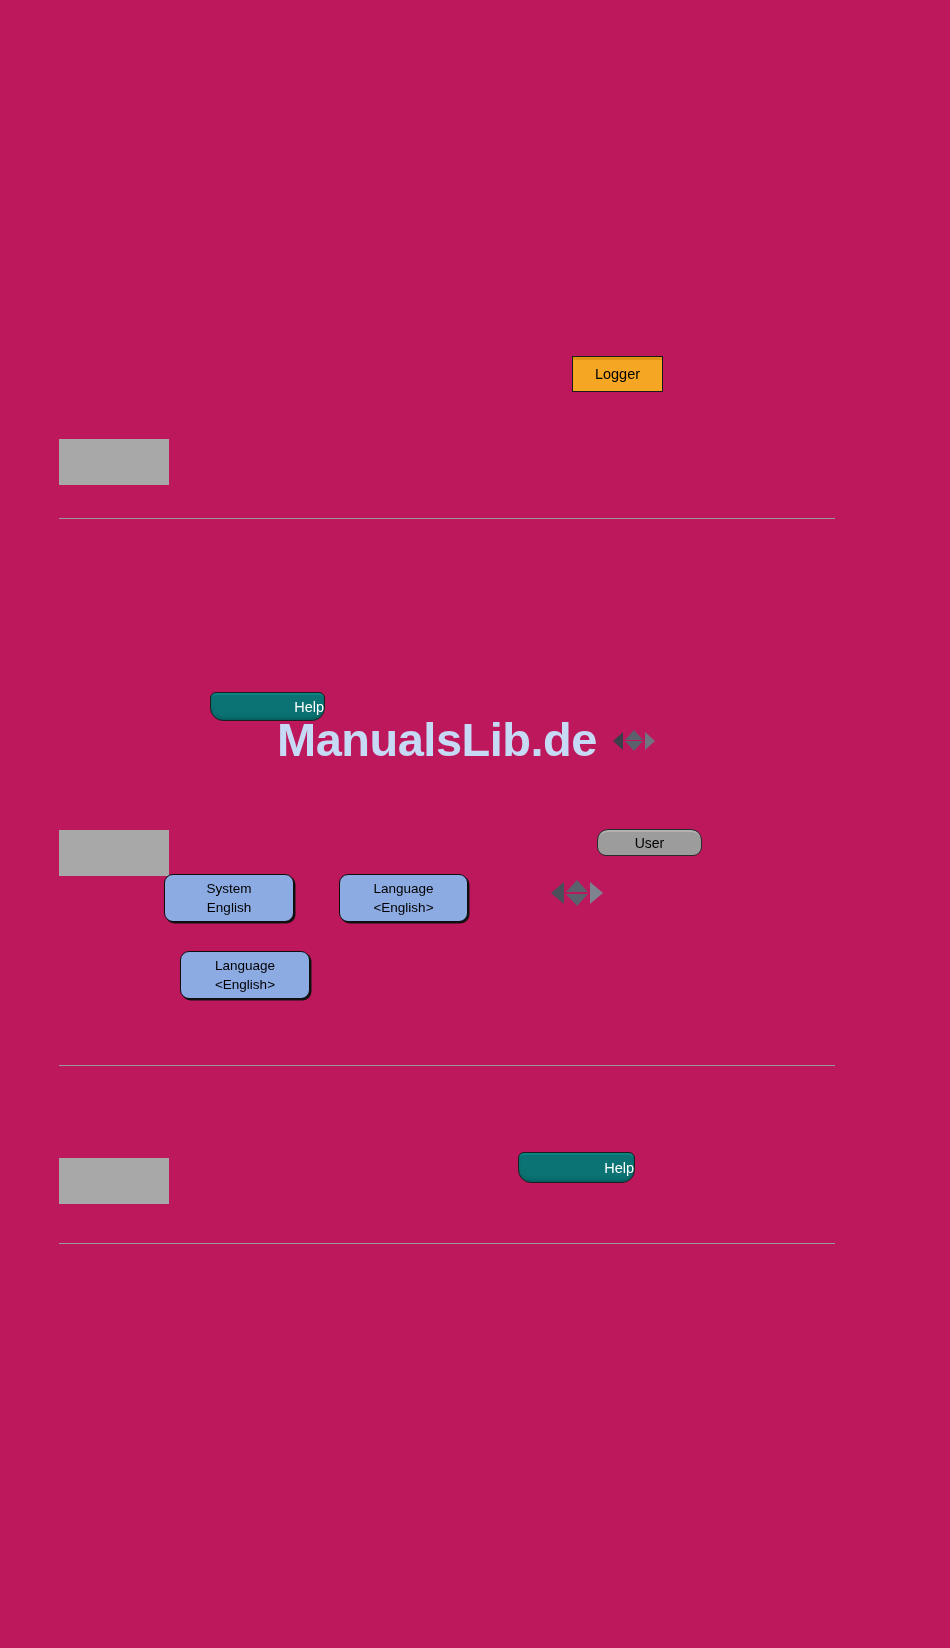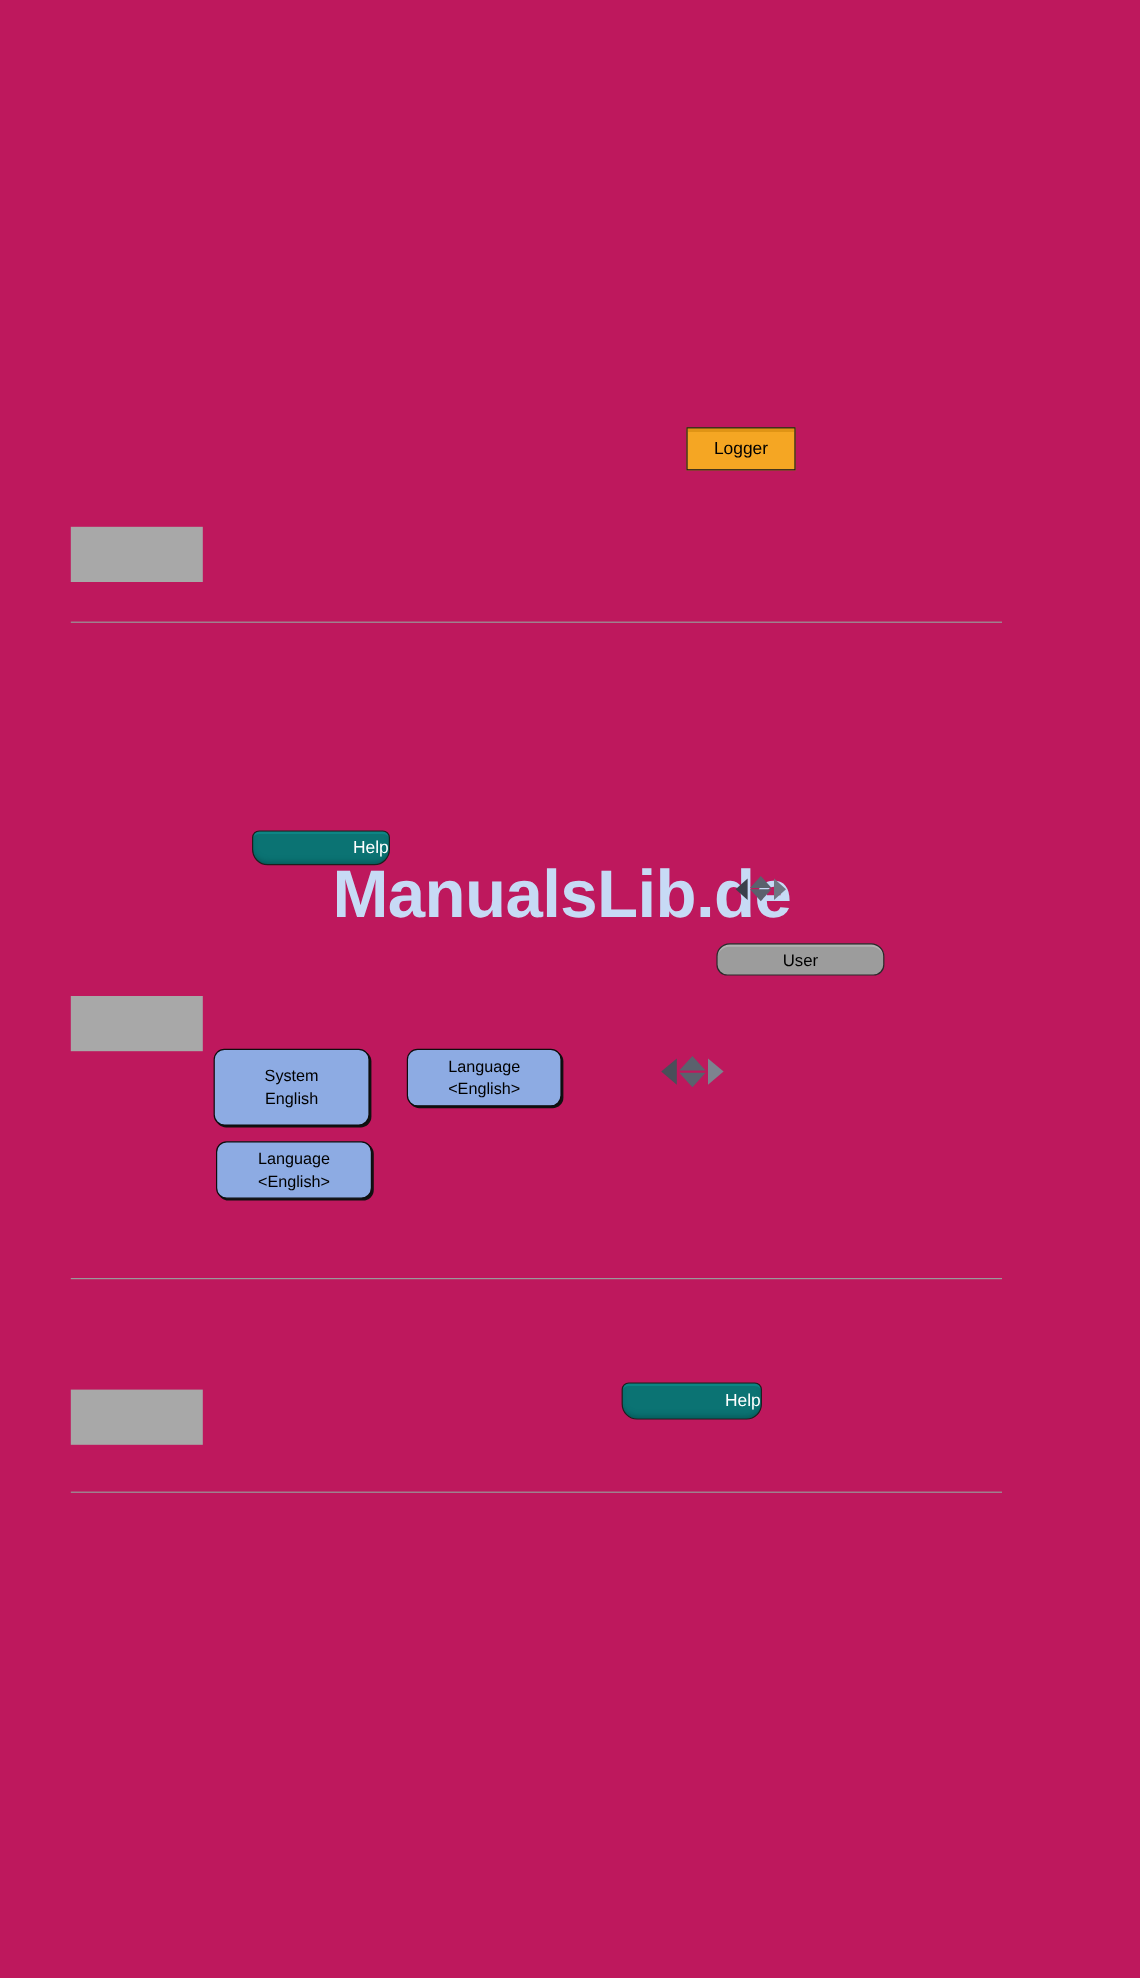--- a/index.html
+++ b/index.html
@@ -32,21 +32,21 @@
     background: #9a9a9a;
     left: 59px;
     width: 776px;
   }
 
   
   .watermark {
     position: absolute;
     left: 277px;
     top: 712px;
-    font-size: 56px;
+    font-size: 47px;
     font-weight: bold;
     color: #c7daf5;
     letter-spacing: -0.5px;
     white-space: nowrap;
     user-select: none;
   }
 
   
   .logger-btn {
     position: absolute;
@@ -89,22 +89,22 @@
     left: 518px;
     top: 1152px;
     width: 117px;
     height: 31px;
   }
 
   
   .user-btn {
     position: absolute;
     left: 597px;
-    top: 786px;
-    width: 140px;
+    top: 829px;
+    width: 105px;
     height: 27px;
     background: #9c9c9c;
     border: 1.5px solid #2a2a2a;
     box-sizing: border-box;
     border-radius: 11px 11px 9px 9px;
     display: flex;
     align-items: center;
     justify-content: center;
     color: #000000;
     font-size: 14px;
@@ -121,24 +121,24 @@
     display: flex;
     flex-direction: column;
     align-items: center;
     justify-content: center;
     color: #000000;
     font-size: 13.5px;
     line-height: 19px;
     box-shadow: 1.5px 1.5px 0 #111;
   }
   .menu-box.sys {
-    left: 178px;
+    left: 164px;
     top: 874px;
     width: 130px;
-    height: 64px;
+    height: 48px;
   }
   .menu-box.lang1 {
     left: 339px;
     top: 874px;
     width: 129px;
     height: 48px;
   }
   .menu-box.lang2 {
     left: 180px;
     top: 951px;

